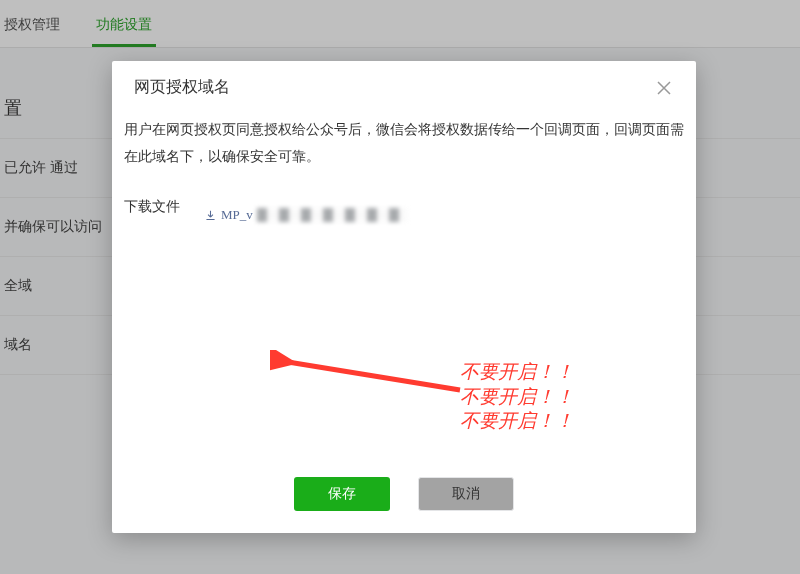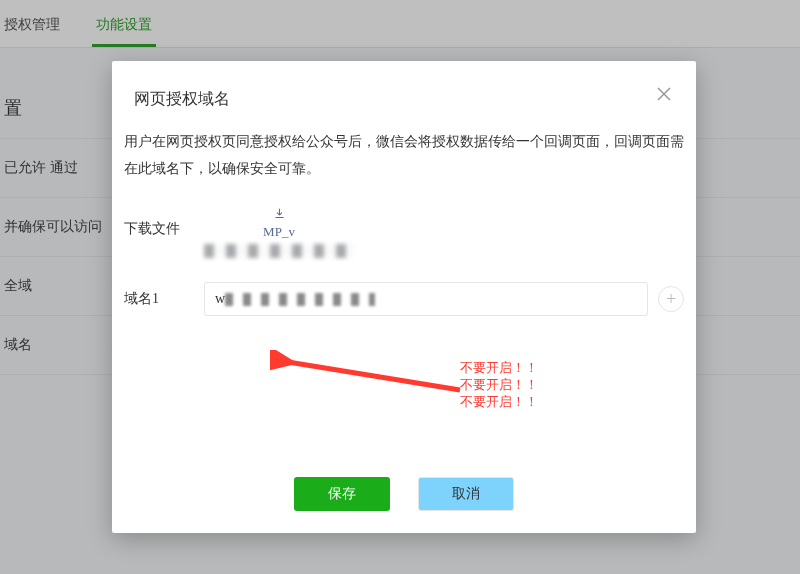--- a/index.html
+++ b/index.html
@@ -59,21 +59,21 @@
       width: 584px; height: 472px;
       background: #fff;
       box-shadow: 0 6px 24px rgba(0,0,0,.25);
       border-radius: 2px;
       display: flex; flex-direction: column;
     }
     .modal .head {
       display: flex; align-items: center; justify-content: space-between;
       padding: 16px 22px 14px;
     }
-    .modal .head .ttl { font-size: 16px; color: #333; margin-top: 12px; }
+    .modal .head .ttl { font-size: 16px; color: #333; }
     .modal .head .x {
       width: 20px; height: 20px;
       color: #999;
       cursor: pointer;
     }
     .modal .body {
       padding: 4px 12px 0;
       flex: 1 1 auto;
       overflow: hidden;
     }
@@ -89,21 +89,21 @@
     .modal .field .lab {
       flex: 0 0 80px; color: #333; font-size: 14px;
       line-height: 1.7;
     }
     .modal .field .ctl { flex: 1 1 auto; }
     .modal .hint {
       color: #9a9a9a; font-size: 13px; line-height: 1.9;
     }
     .modal .dl {
       display: inline-flex; align-items: center; gap: 4px;
-      color: #576b95; font-size: 13px; margin-top: 8px; flex-direction: column;
+      color: #576b95; font-size: 13px; margin-top: 20px;
     }
     .modal .dl .dl-blur {
       width: 150px; height: 14px;
       background: repeating-linear-gradient(90deg,#52575c 0 10px,#f5f5f5 10px 22px);
       filter: blur(2px);
       opacity: .5;
     }
     .modal .input-wrap {
       display: flex; align-items: center; gap: 10px;
     }
@@ -159,34 +159,35 @@
     }
     .modal .btn {
       min-width: 96px; height: 34px;
       border-radius: 3px;
       font-size: 14px;
       display: flex; align-items: center; justify-content: center;
       cursor: pointer;
       border: 1px solid transparent;
     }
     .modal .btn.primary { background: #1aad19; color: #fff; }
-    .modal .btn.default { background: #7dd3fc; color: #333; border-color: #e4e5e7; }
+    .modal .btn.default { background: #a3a3a3; color: #333; border-color: #e4e5e7; }
     
     .anno {
       position: absolute;
       left: 270px; top: 350px;
       pointer-events: none;
     }
     .anno svg { position: absolute; left: 0; top: 0; }
     .anno .txt {
       position: absolute;
       left: 190px; top: 10px;
-      color: #ff3b30; font-size: 13px;
+      color: #ff3b30; font-size: 19px;
       line-height: 1.3;
       white-space: nowrap;
+      font-style: italic;
     }
   </style>
 </head>
 <body>
 
 <div class="bg">
   <div class="tabs">
     <div class="tab">授权管理</div>
     <div class="tab active">功能设置</div>
   </div>
@@ -230,32 +231,20 @@
         <span class="dl">
           <svg width="13" height="13" viewBox="0 0 16 16">
             <path d="M8 2v8m0 0l-3-3m3 3l3-3M3 13h10" stroke="#576b95" stroke-width="1.3" fill="none"></path>
           </svg>
           <span>MP_v</span>
           <span class="dl-blur"></span>
         </span>
       </div>
     </div>
 
-    <div class="field">
-      <div class="lab">域名1</div>
-      <div class="ctl input-wrap">
-        <div class="input">
-          <span>w</span>
-          <span class="val-blur"></span>
-        </div>
-        <div class="add" aria-label="添加域名">
-          <span>+</span>
-        </div>
-      </div>
-    </div>
 
   </div>
 
   <div class="foot">
     <div class="btn primary">保存</div>
     <div class="btn default">取消</div>
   </div>
 </div>
 
 <div class="anno">

